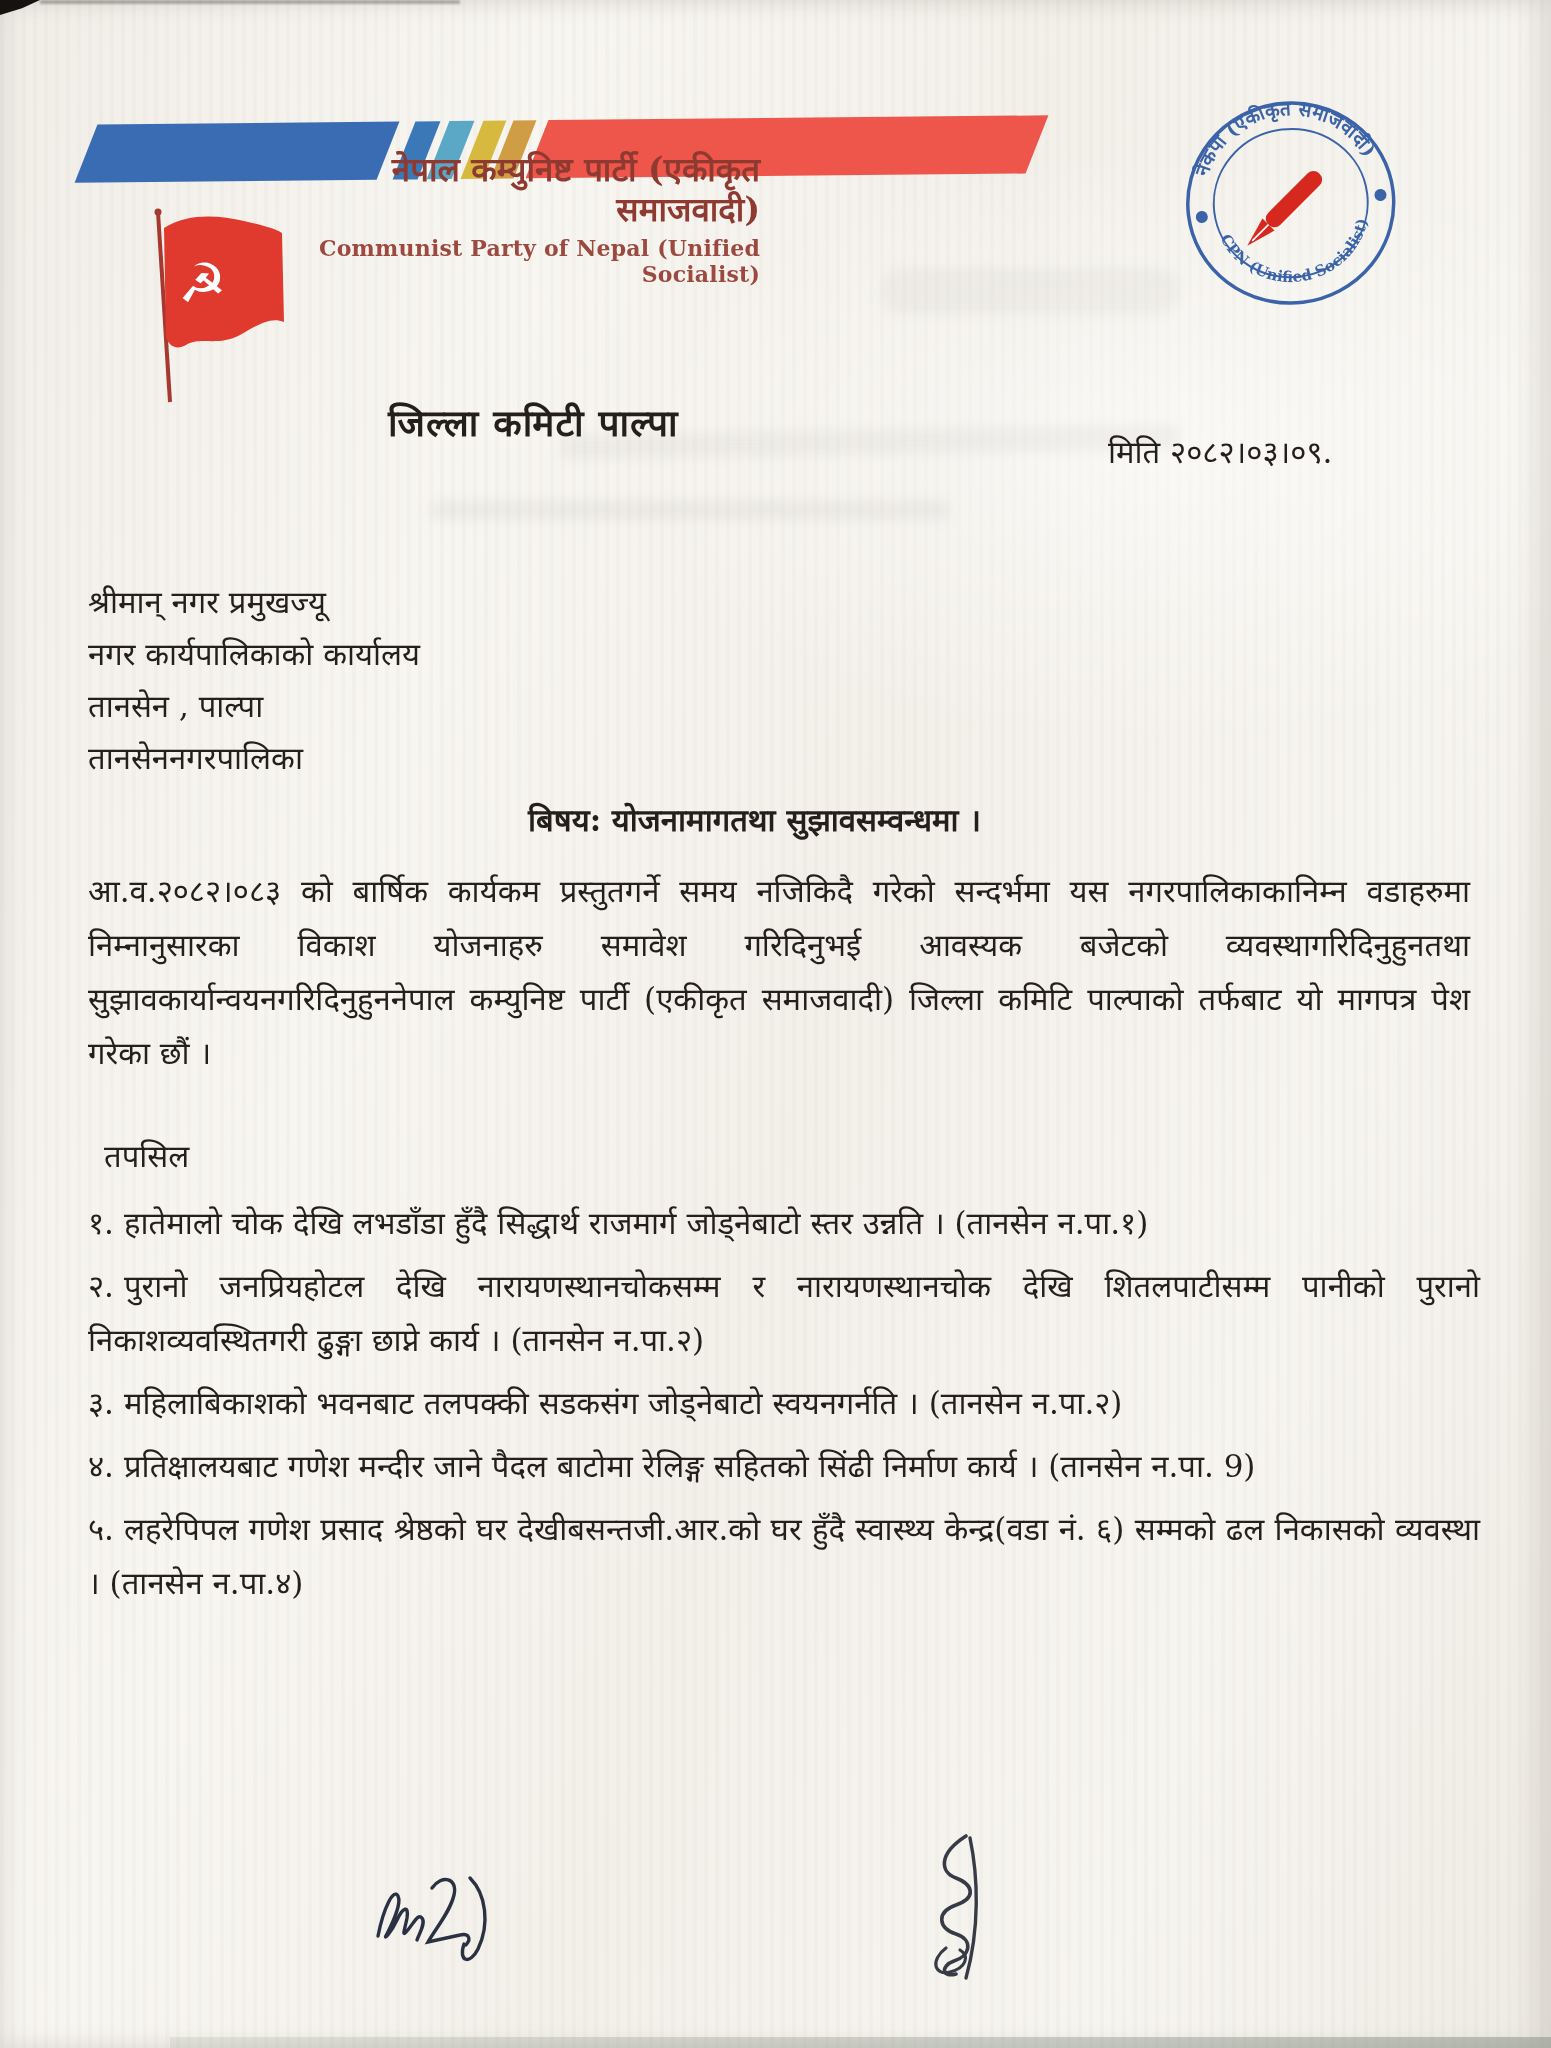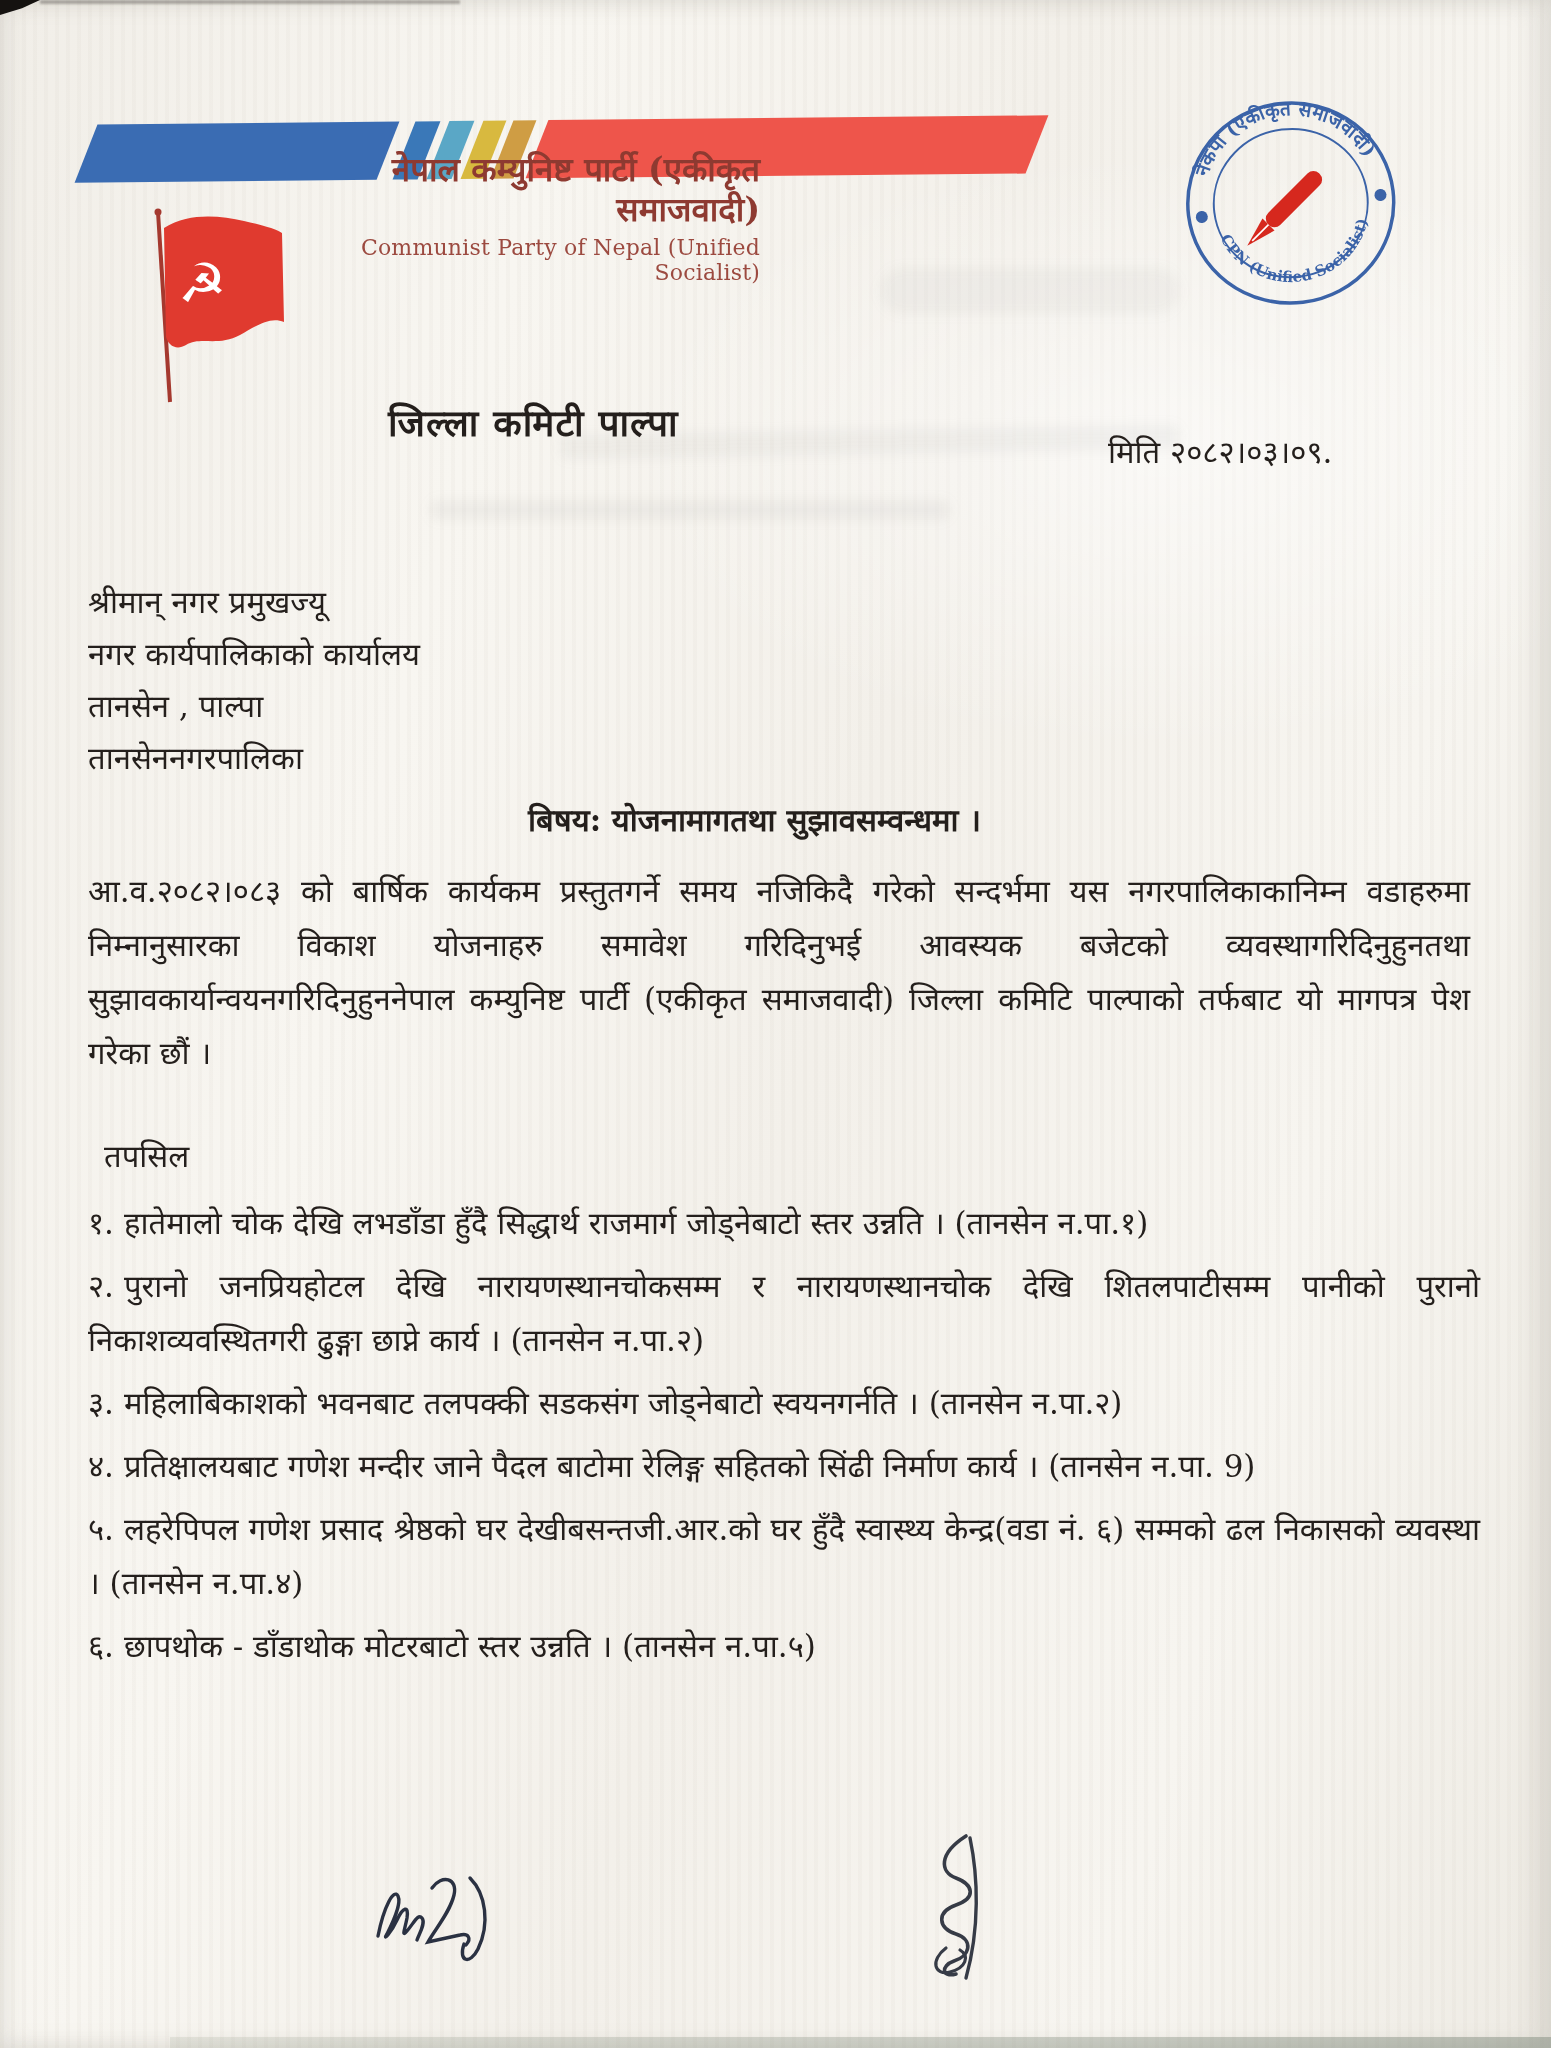--- a/index.html
+++ b/index.html
@@ -33,21 +33,21 @@
   .stripe-blue{width:302px;background:#3a6cb3;margin-right:16px;}
   .stripe-s1{width:25px;background:#3a78b8;margin-right:9px;}
   .stripe-s2{width:25px;background:#5aa7c6;margin-right:9px;}
   .stripe-s3{width:23px;background:#d8b93f;margin-right:7px;}
   .stripe-s4{width:23px;background:#cf9d44;margin-right:12px;}
   .stripe-red{width:500px;background:#ee554b;}
 
   .flag{position:absolute;left:146px;top:206px;}
   .party-names{position:absolute;left:290px;top:150px;width:470px;text-align:right;}
   .party-name-np{font-size:33px;font-weight:bold;color:#8e3a31;line-height:40px;}
-  .party-name-en{font-size:22px;font-weight:normal;color:#9c4a40;margin-top:5px;letter-spacing:0.2px;}
+  .party-name-en{font-size:22px;font-weight:bold;color:#9c4a40;margin-top:5px;letter-spacing:0.2px;}
 
   .stamp{position:absolute;left:1180px;top:90px;transform:rotate(-7deg);}
 
   .committee-title{position:absolute;left:388px;top:396px;font-size:37px;font-weight:bold;letter-spacing:1px;}
   .date-line{position:absolute;left:1108px;top:430px;font-size:31px;}
 
   .recipient{position:absolute;left:88px;top:576px;font-size:31px;line-height:52px;}
   .subject-line{position:absolute;left:528px;top:798px;font-size:31px;font-weight:bold;text-align:center;}
 
   .body-par{position:absolute;left:88px;top:864px;width:1382px;font-size:31px;line-height:54px;text-align:justify;}
@@ -144,23 +144,20 @@
     </div>
     <div class="demand-item">
       <span class="demand-num">३.</span><span>महिलाबिकाशको भवनबाट तलपक्की सडकसंग जोड्नेबाटो स्वयनगर्नति । (तानसेन न.पा.२)</span>
     </div>
     <div class="demand-item">
       <span class="demand-num">४.</span><span>प्रतिक्षालयबाट गणेश मन्दीर जाने पैदल बाटोमा रेलिङ्ग सहितको सिंढी निर्माण कार्य । (तानसेन न.पा. 9)</span>
     </div>
     <div class="demand-item">
       <span class="demand-num">५.</span><span>लहरेपिपल गणेश प्रसाद श्रेष्ठको घर देखीबसन्तजी.आर.को घर हुँदै स्वास्थ्य केन्द्र(वडा नं. ६) सम्मको ढल निकासको व्यवस्था । (तानसेन न.पा.४)</span>
     </div>
-    <div class="demand-item">
-      <span class="demand-num">६.</span><span>छापथोक - डाँडाथोक मोटरबाटो स्तर उन्नति । (तानसेन न.पा.५)</span>
-    </div>
   </div>
 
   <div class="sig-left">
     <svg width="140" height="120" viewBox="0 0 140 120">
       <path d="M6,84 C12,54 22,36 26,44 C30,52 20,72 15,82 C10,90 19,81 25,68
                C31,55 37,53 35,66 C33,77 29,86 35,79 C42,71 46,61 50,66 C54,71 47,82 45,88" fill="none" stroke="#2a3142" stroke-width="3.4" stroke-linecap="round"></path>
       <path d="M60,36 C70,22 86,26 82,43 C78,60 64,76 56,90 L88,83 C96,81 100,86 94,93" fill="none" stroke="#2a3142" stroke-width="3.4" stroke-linecap="round"></path>
       <path d="M98,26 C114,42 118,72 106,97 C98,113 86,110 92,92" fill="none" stroke="#2a3142" stroke-width="3.4" stroke-linecap="round"></path>
     </svg>
   </div>

